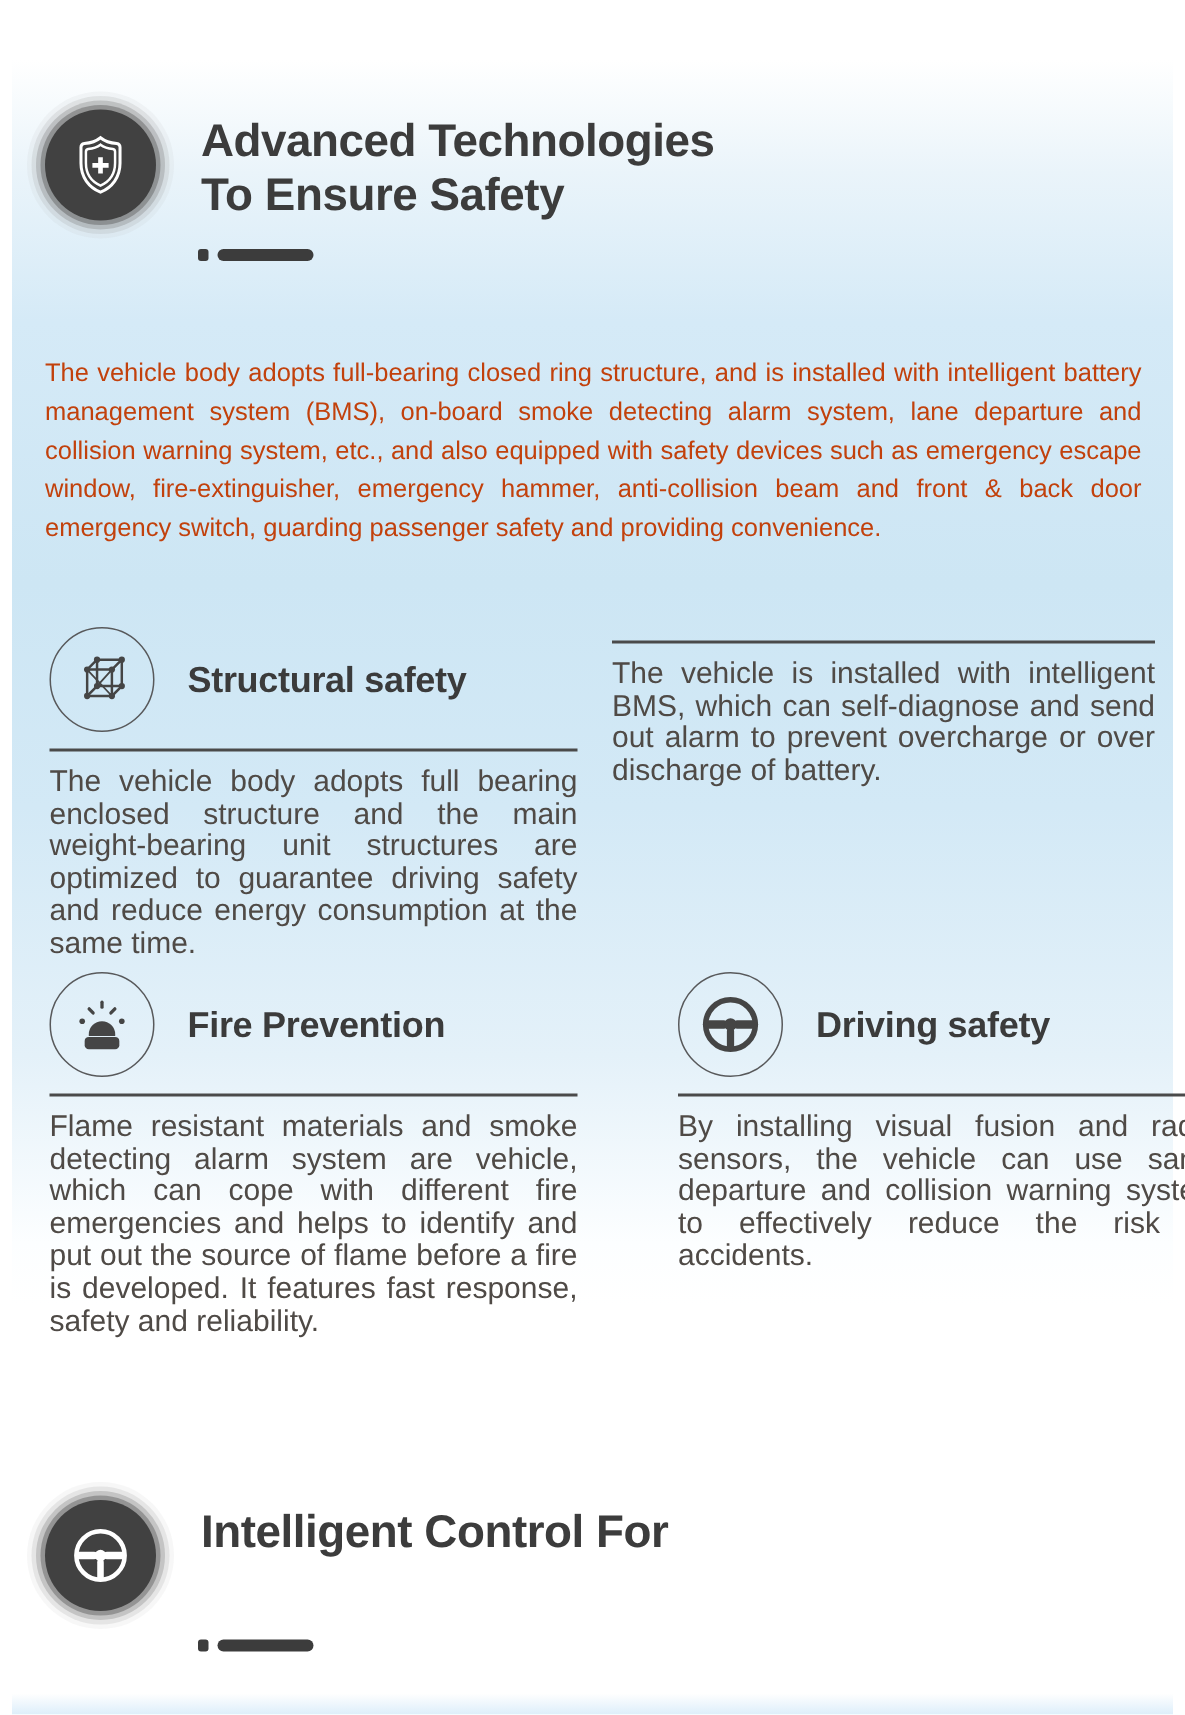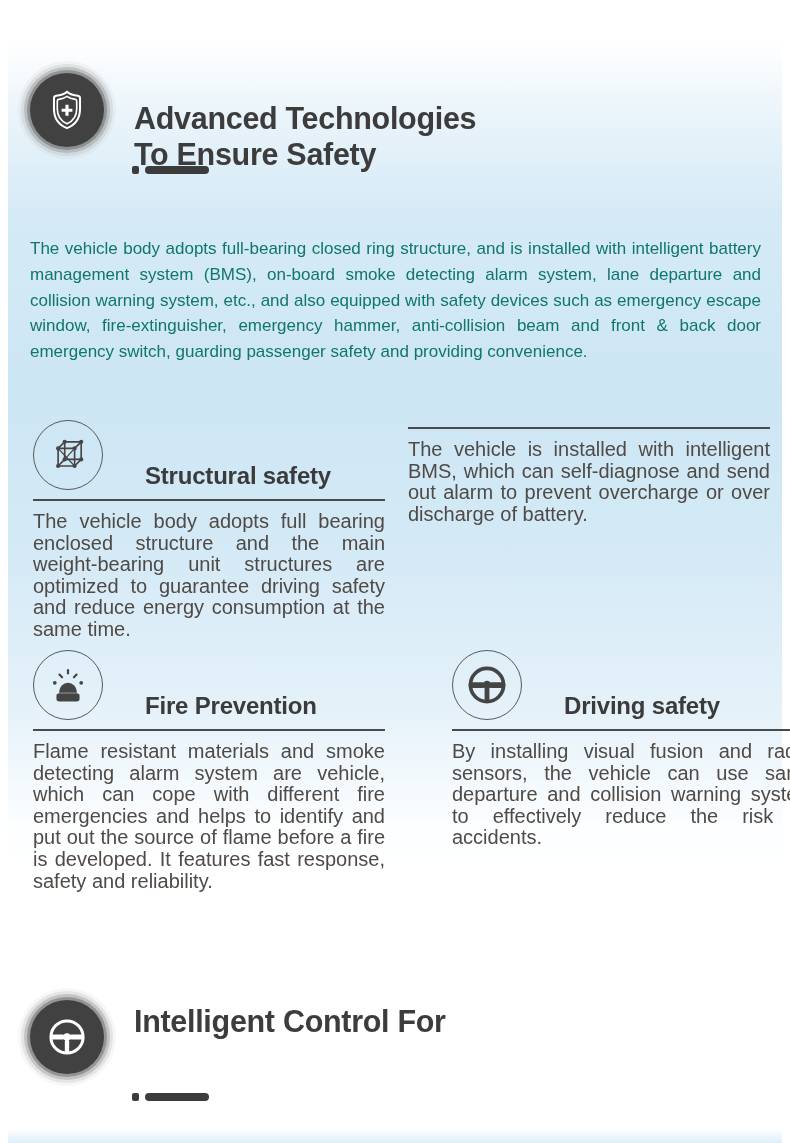--- a/index.html
+++ b/index.html
@@ -35,29 +35,29 @@
     color:#3c3c3c;letter-spacing:-0.3px;
   }
   .hero-title span{display:block;}
   .deco{position:absolute;left:132px;display:flex;align-items:center;}
   .deco .sq{width:7px;height:8px;background:#3c3c3c;border-radius:2px;}
   .deco .dash{width:64px;height:8px;background:#3c3c3c;border-radius:4px;margin-left:6px;}
   
   .intro{
     position:absolute;left:30px;top:236px;width:731px;
     font-size:17px;line-height:25.8px;text-align:justify;
-    color:#0f766e;
+    color:#c2410c;
   }
   
   .card{position:absolute;}
   .card.tl{left:33px;top:418px;width:352px;}
   .card.tr{left:408px;top:418px;width:362px;}
   .card.bl{left:33px;top:648px;width:352px;}
   .card.br{left:408px;top:648px;width:362px;margin-left:44px;}
-  .card-head{display:flex;align-items:flex-end;height:72px;gap:20px;}
+  .card-head{display:flex;align-items:flex-start;height:72px;}
   .ring{
     width:70px;height:70px;border-radius:50%;border:1.6px solid #58595b;
     display:flex;align-items:center;justify-content:center;flex:0 0 auto;
     box-sizing:border-box;
   }
   .card-title{
     margin-left:22px;margin-top:22px;
     font-size:24px;font-weight:bold;color:#3b3b3b;letter-spacing:-0.2px;
   }
   .card-divider{height:2px;background:#4a4a4a;margin-top:9px;}
@@ -72,21 +72,21 @@
 
 <div class="panel"></div>
 
 <div class="hero-badge" style="left:30px;top:73px;">
   <svg width="44" height="44" viewBox="0 0 24 24" fill="none">
     <path d="M12 2.1 C10.4 3.4 8.5 4 6.1 4.2 C5.4 4.3 4.9 4.85 4.9 5.55 V11.4 C4.9 16.4 7.7 20.1 12 21.9 C16.3 20.1 19.1 16.4 19.1 11.4 V5.55 C19.1 4.85 18.6 4.3 17.9 4.2 C15.5 4 13.6 3.4 12 2.1 Z" stroke="#ffffff" stroke-width="1.1"></path>
     <path d="M12 4.6 C10.8 5.5 9.3 6 7.5 6.2 C7 6.3 6.7 6.7 6.7 7.2 V11.3 C6.7 15.2 8.8 18.1 12 19.5 C15.2 18.1 17.3 15.2 17.3 11.3 V7.2 C17.3 6.7 17 6.3 16.5 6.2 C14.7 6 13.2 5.5 12 4.6 Z" stroke="#ffffff" stroke-width="0.9"></path>
     <path d="M11.15 9.2 h1.7 v2.1 h2.1 v1.7 h-2.1 v2.1 h-1.7 v-2.1 h-2.1 v-1.7 h2.1 z" fill="#ffffff"></path>
   </svg>
 </div>
-<div class="hero-title" style="top:76px;margin-top:24px;">
+<div class="hero-title" style="top:76px;">
   <span>Advanced Technologies</span>
   <span>To Ensure Safety</span>
 </div>
 <div class="deco" style="top:166px;">
   <div class="sq"></div>
   <div class="dash"></div>
 </div>
 
 <div class="intro">The vehicle body adopts full-bearing closed ring structure, and is installed with intelligent battery management system (BMS), on-board smoke detecting alarm system, lane departure and collision warning system, etc., and also equipped with safety devices such as emergency escape window, fire-extinguisher, emergency hammer, anti-collision beam and front &amp; back door emergency switch, guarding passenger safety and providing convenience.</div>
 

